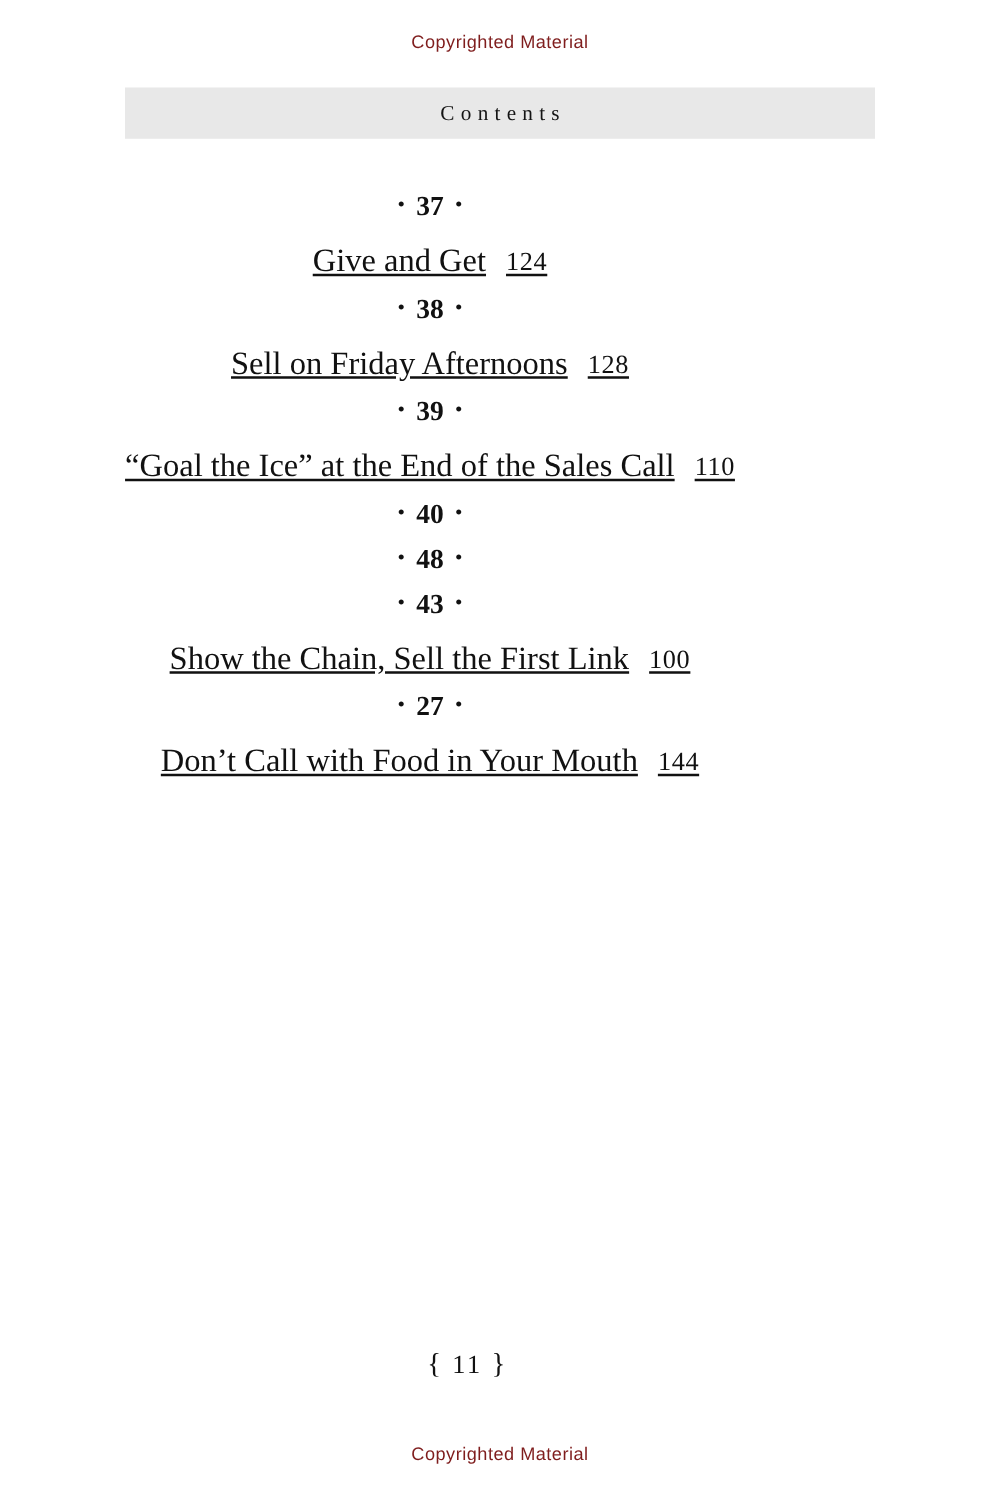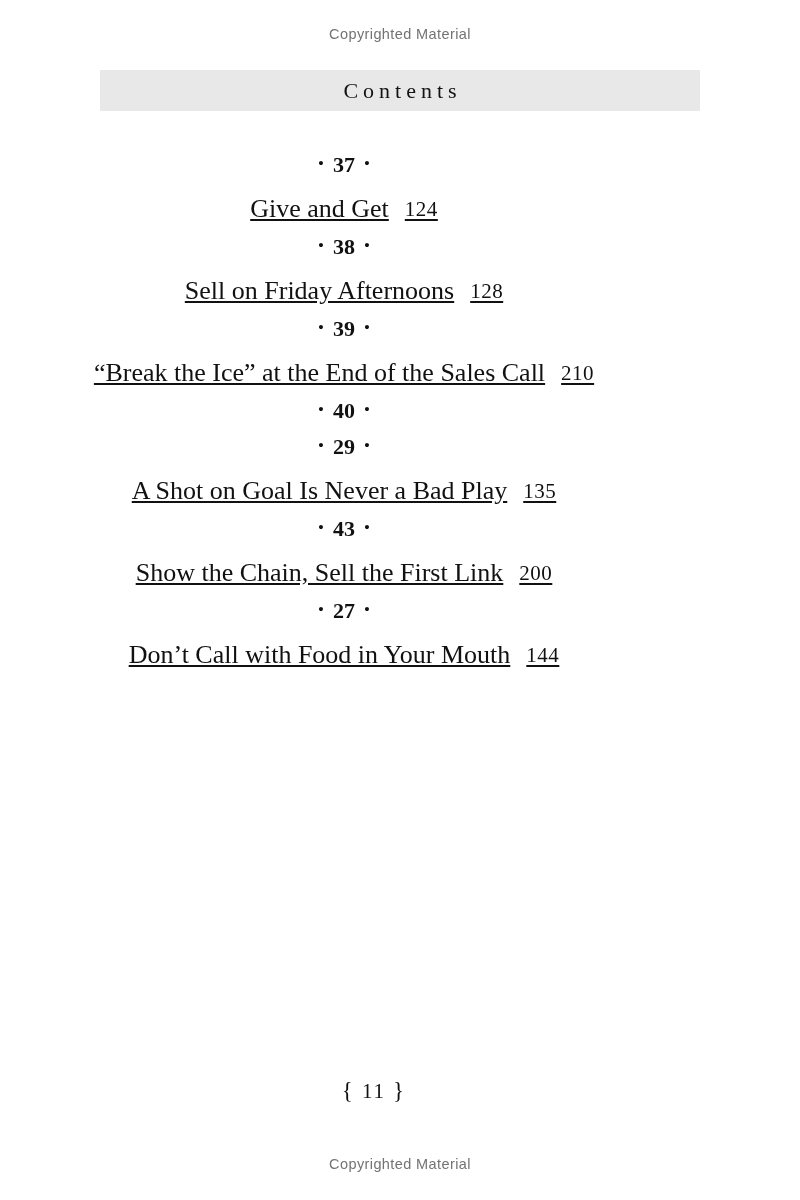--- a/index.html
+++ b/index.html
@@ -24,39 +24,39 @@
   }
 
   .watermark {
     position: absolute;
     left: 0;
     width: 800px;
     text-align: center;
     font-family: "Liberation Sans", sans-serif;
     font-size: 14.5px;
     letter-spacing: 0.4px;
-    color: #737373;
+    color: #7f1d1d;
   }
   .watermark-top { top: 26px; }
   .watermark-bottom { top: 1156px; }
 
   .contents-header {
     position: absolute;
     left: 100px;
     top: 70px;
     width: 600px;
     height: 41px;
     background: #e8e8e8;
     display: flex;
     align-items: center;
     justify-content: center;
   }
   .contents-header .title {
     font-family: "Liberation Serif", serif;
-    font-size: 22px;
+    font-size: 17px;
     letter-spacing: 5px;
     color: #141414;
     padding-left: 5px;
   }
 
   .toc {
     position: absolute;
     left: 0;
     top: 140px;
     width: 688px;
@@ -131,32 +131,31 @@
       <div class="entry">
         <div class="entry-number"><span class="dot">•</span><span>37</span><span class="dot">•</span></div>
         <div class="entry-title-line"><span>Give and Get</span><span class="pagenum">124</span></div>
       </div>
       <div class="entry">
         <div class="entry-number"><span class="dot">•</span><span>38</span><span class="dot">•</span></div>
         <div class="entry-title-line"><span>Sell on Friday Afternoons</span><span class="pagenum">128</span></div>
       </div>
       <div class="entry">
         <div class="entry-number"><span class="dot">•</span><span>39</span><span class="dot">•</span></div>
-        <div class="entry-title-line"><span>“Break the Ice” at the End of the Sales Call</span><span class="pagenum">210</span></div>
+        <div class="entry-title-line"><span>“Goal the Ice” at the End of the Sales Call</span><span class="pagenum">110</span></div>
       </div>
       <div class="entry">
         <div class="entry-number"><span class="dot">•</span><span>40</span><span class="dot">•</span></div>
       </div>
       <div class="entry">
-        <div class="entry-number"><span class="dot">•</span><span>29</span><span class="dot">•</span></div>
-        <div class="entry-title-line"><span>A Shot on Goal Is Never a Bad Play</span><span class="pagenum">135</span></div>
+        <div class="entry-number"><span class="dot">•</span><span>48</span><span class="dot">•</span></div>
       </div>
       <div class="entry">
         <div class="entry-number"><span class="dot">•</span><span>43</span><span class="dot">•</span></div>
-        <div class="entry-title-line"><span>Show the Chain, Sell the First Link</span><span class="pagenum">200</span></div>
+        <div class="entry-title-line"><span>Show the Chain, Sell the First Link</span><span class="pagenum">100</span></div>
       </div>
       <div class="entry">
         <div class="entry-number"><span class="dot">•</span><span>27</span><span class="dot">•</span></div>
         <div class="entry-title-line"><span>Don’t Call with Food in Your Mouth</span><span class="pagenum">144</span></div>
       </div>
     </div>
 
   <div class="folio">
     <span class="brace">{</span><span>11</span><span class="brace">}</span>
   </div>

